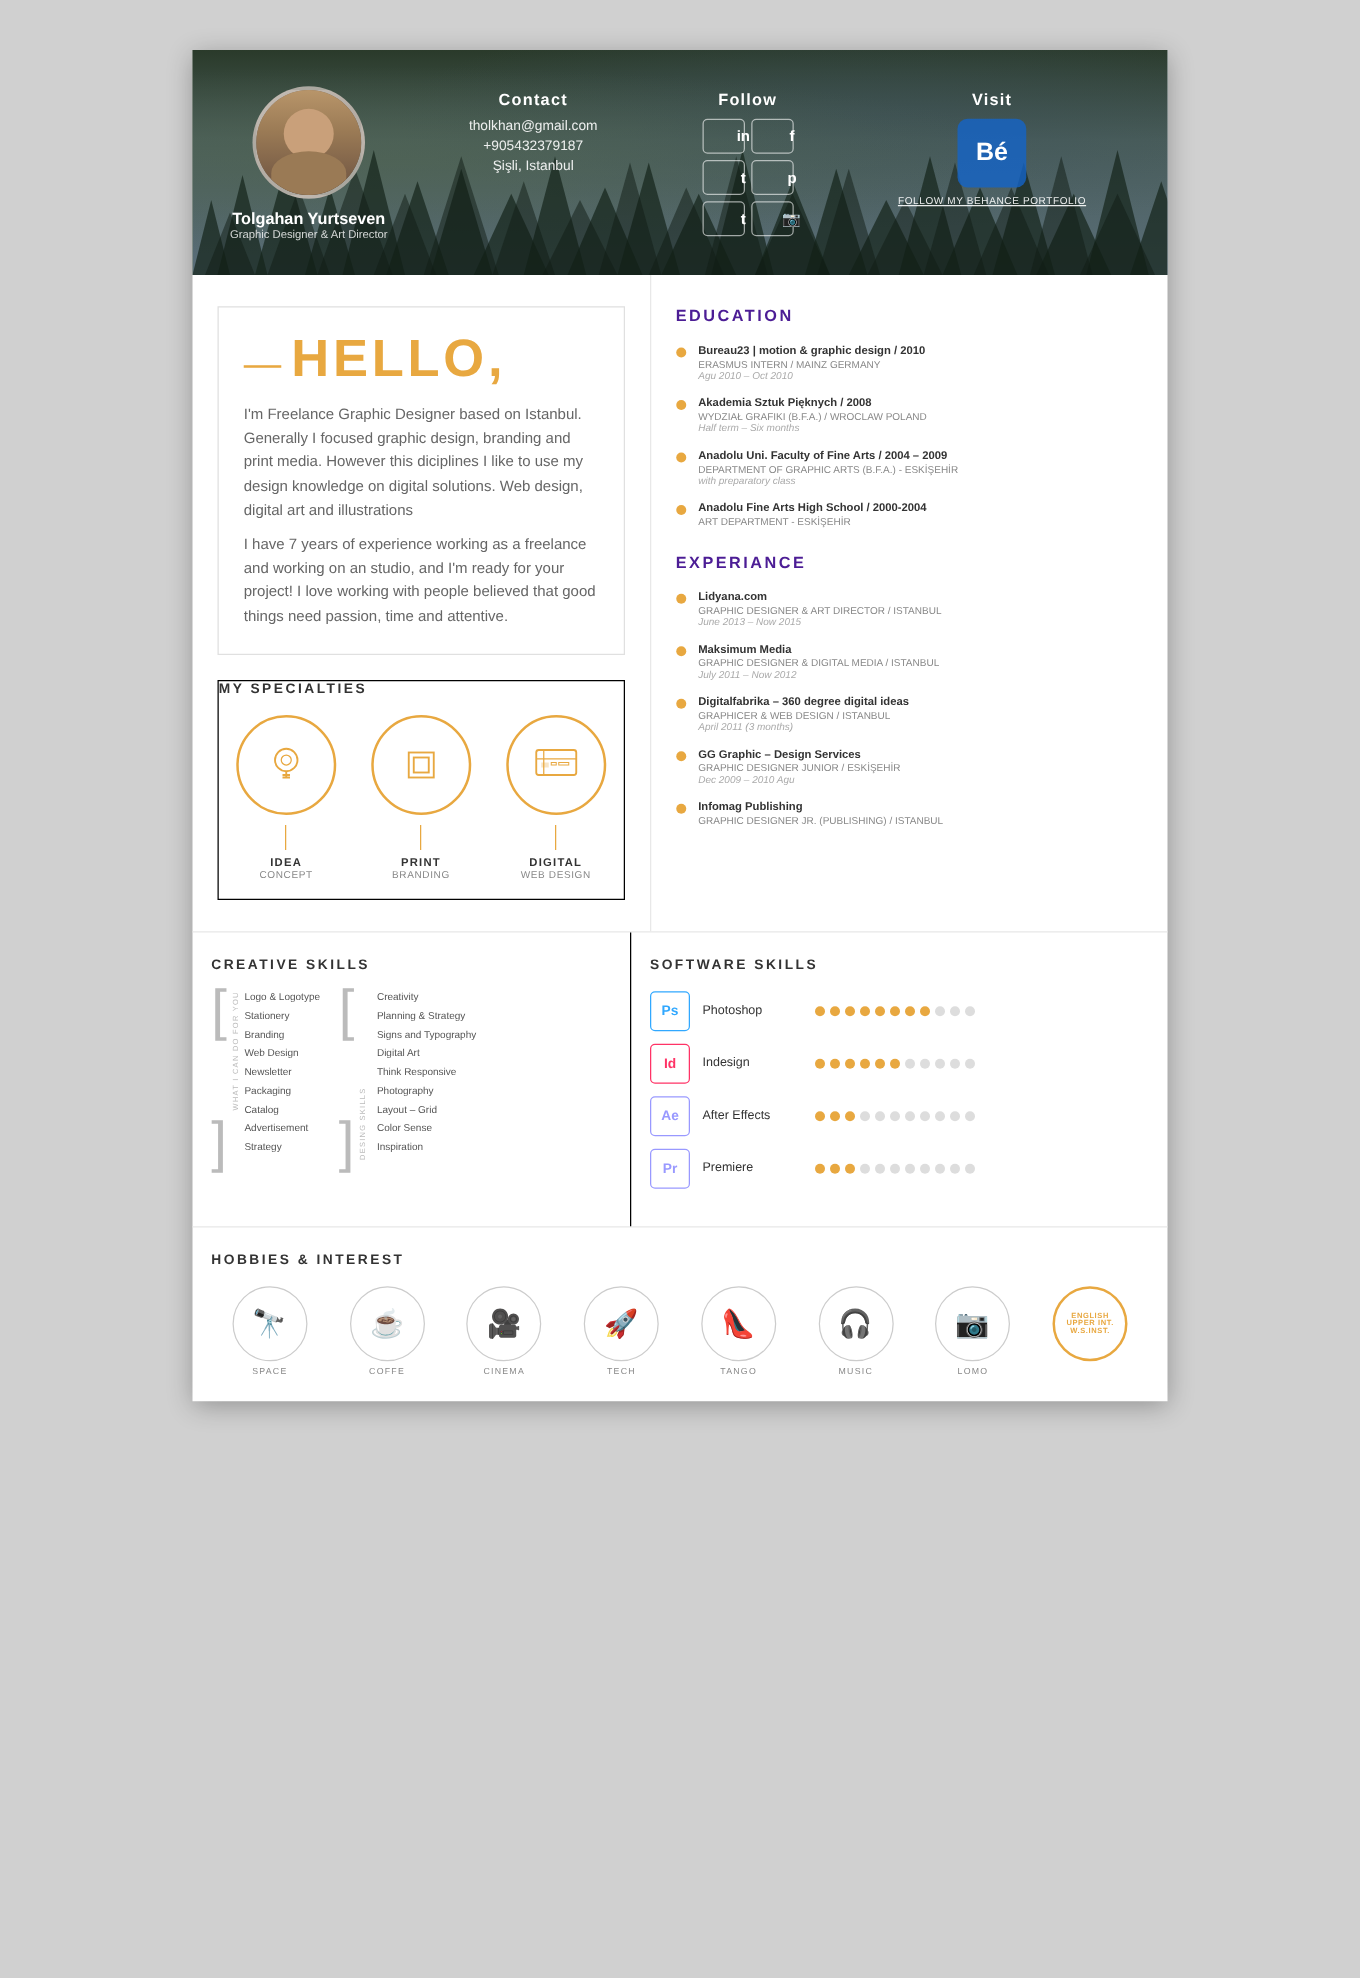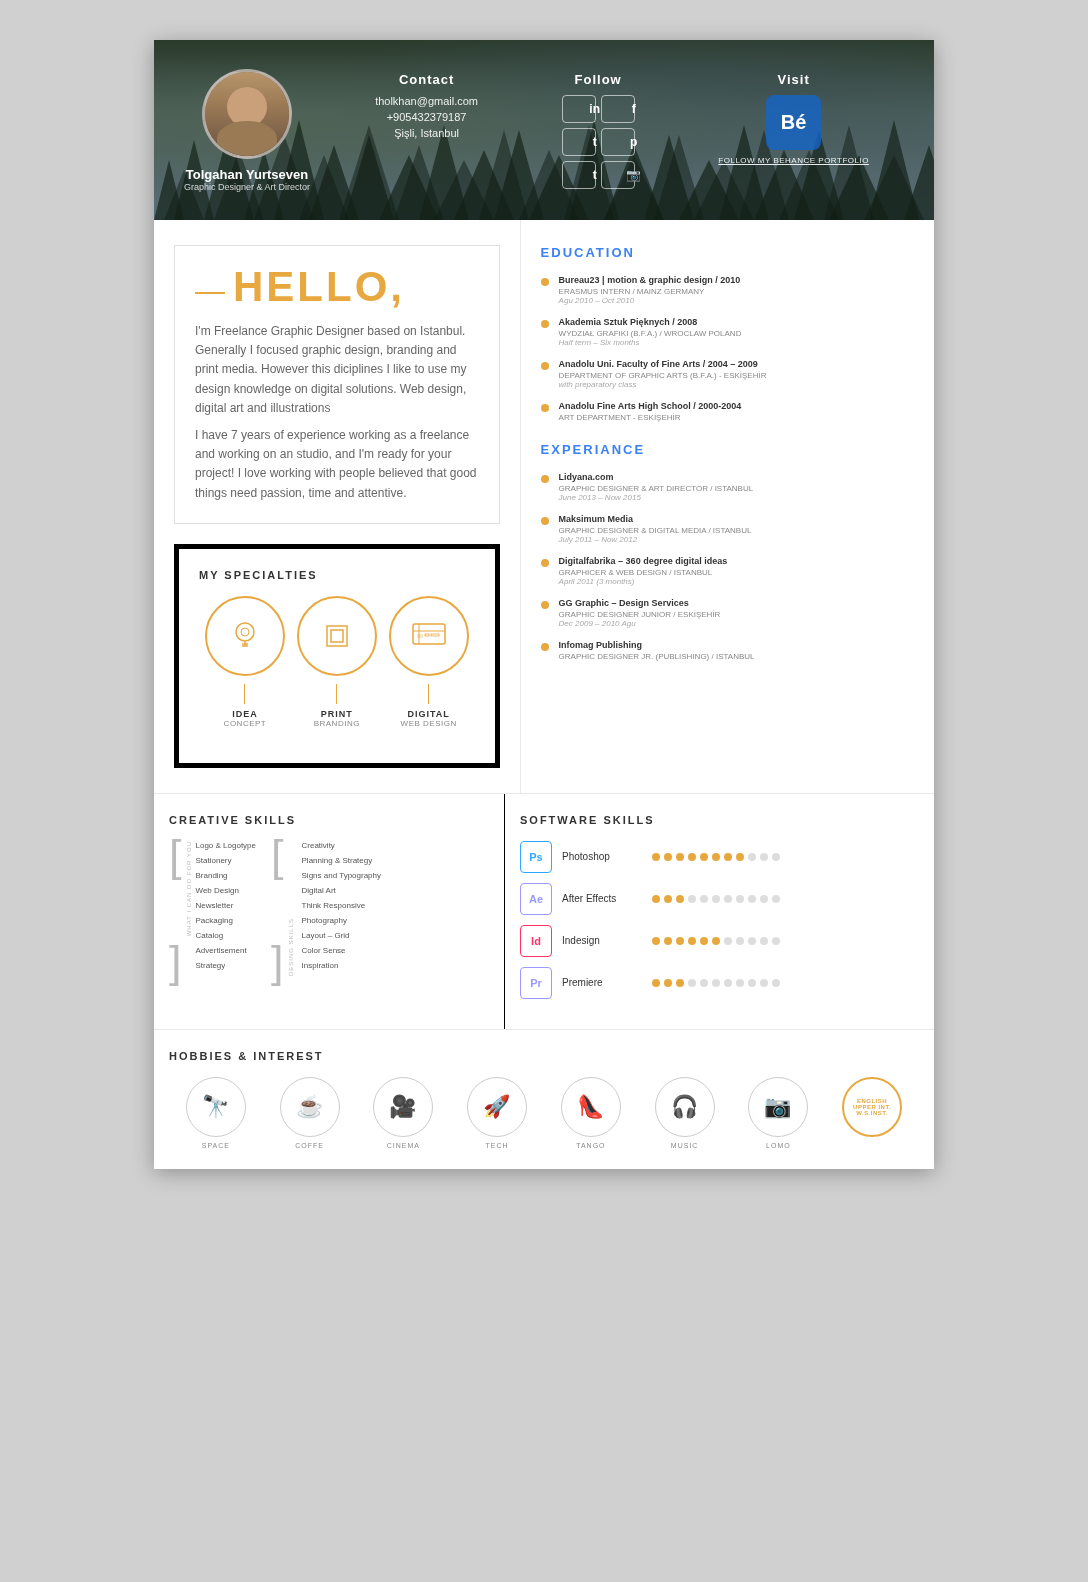--- a/index.html
+++ b/index.html
@@ -210,22 +210,21 @@
       font-weight: 300;
     }
     .hello-text {
       font-size: 12px;
       color: #666;
       line-height: 1.6;
       margin-top: 12px;
     }
     
     .specialties-section {
-      border: 5px solid #000000;
-      padding: 20px;
+      border: 1px solid #000000;
     }
     .section-title {
       font-size: 11px;
       font-weight: bold;
       letter-spacing: 2px;
       color: #333;
       margin-bottom: 15px;
     }
     .specialties-icons {
       display: flex;
@@ -267,21 +266,21 @@
       letter-spacing: 0.5px;
     }
     
     .education-section {
       margin-bottom: 20px;
     }
     .edu-title {
       font-size: 13px;
       font-weight: bold;
       letter-spacing: 2px;
-      color: #3b82f6;
+      color: #4c1d95;
       margin-bottom: 15px;
       border-bottom: none;
     }
     .edu-item {
       display: flex;
       align-items: flex-start;
       margin-bottom: 12px;
     }
     .edu-dot {
       width: 8px;
@@ -743,46 +742,46 @@
               <div class="dot filled"></div>
               <div class="dot filled"></div>
               <div class="dot filled"></div>
               <div class="dot filled"></div>
               <div class="dot empty"></div>
               <div class="dot empty"></div>
               <div class="dot empty"></div>
             </div>
   </div>
           <div class="sw-skill">
+    <div class="sw-badge id">Id</div>
+    <div class="sw-name">Indesign</div>
+    <div class="dots-container">
+              <div class="dot filled"></div>
+              <div class="dot filled"></div>
+              <div class="dot filled"></div>
+              <div class="dot filled"></div>
+              <div class="dot filled"></div>
+              <div class="dot filled"></div>
+              <div class="dot empty"></div>
+              <div class="dot empty"></div>
+              <div class="dot empty"></div>
+              <div class="dot empty"></div>
+              <div class="dot empty"></div>
+            </div>
+  </div>
+          <div class="sw-skill">
     <div class="sw-badge ae">Ae</div>
     <div class="sw-name">After Effects</div>
     <div class="dots-container">
               <div class="dot filled"></div>
               <div class="dot filled"></div>
               <div class="dot filled"></div>
               <div class="dot empty"></div>
               <div class="dot empty"></div>
               <div class="dot empty"></div>
-              <div class="dot empty"></div>
-              <div class="dot empty"></div>
-              <div class="dot empty"></div>
-              <div class="dot empty"></div>
-              <div class="dot empty"></div>
-            </div>
-  </div>
-          <div class="sw-skill">
-    <div class="sw-badge id">Id</div>
-    <div class="sw-name">Indesign</div>
-    <div class="dots-container">
-              <div class="dot filled"></div>
-              <div class="dot filled"></div>
-              <div class="dot filled"></div>
-              <div class="dot filled"></div>
-              <div class="dot filled"></div>
-              <div class="dot filled"></div>
               <div class="dot empty"></div>
               <div class="dot empty"></div>
               <div class="dot empty"></div>
               <div class="dot empty"></div>
               <div class="dot empty"></div>
             </div>
   </div>
           <div class="sw-skill">
     <div class="sw-badge pr">Pr</div>
     <div class="sw-name">Premiere</div>

